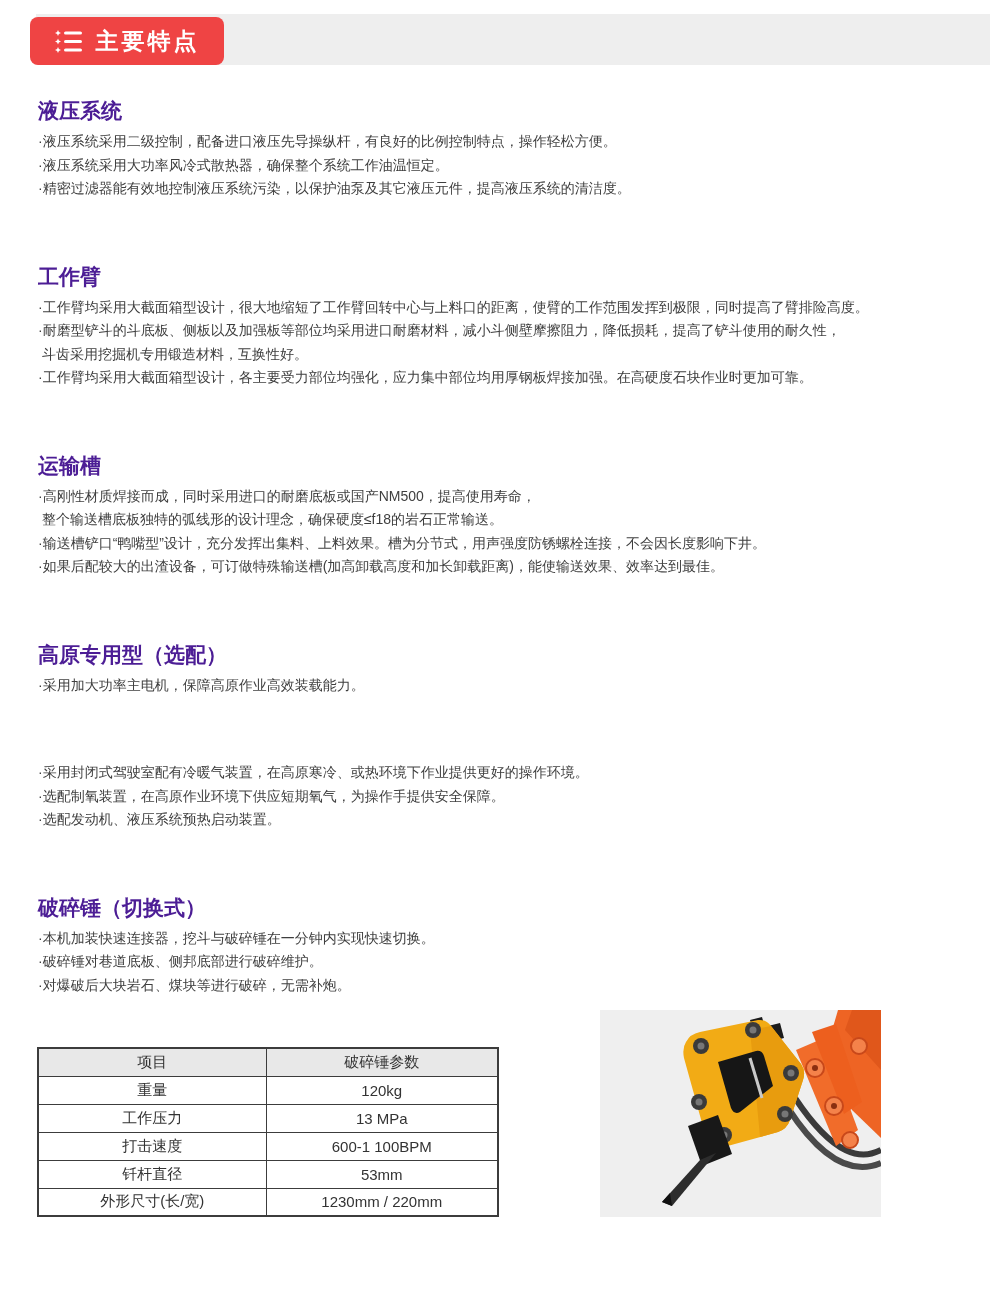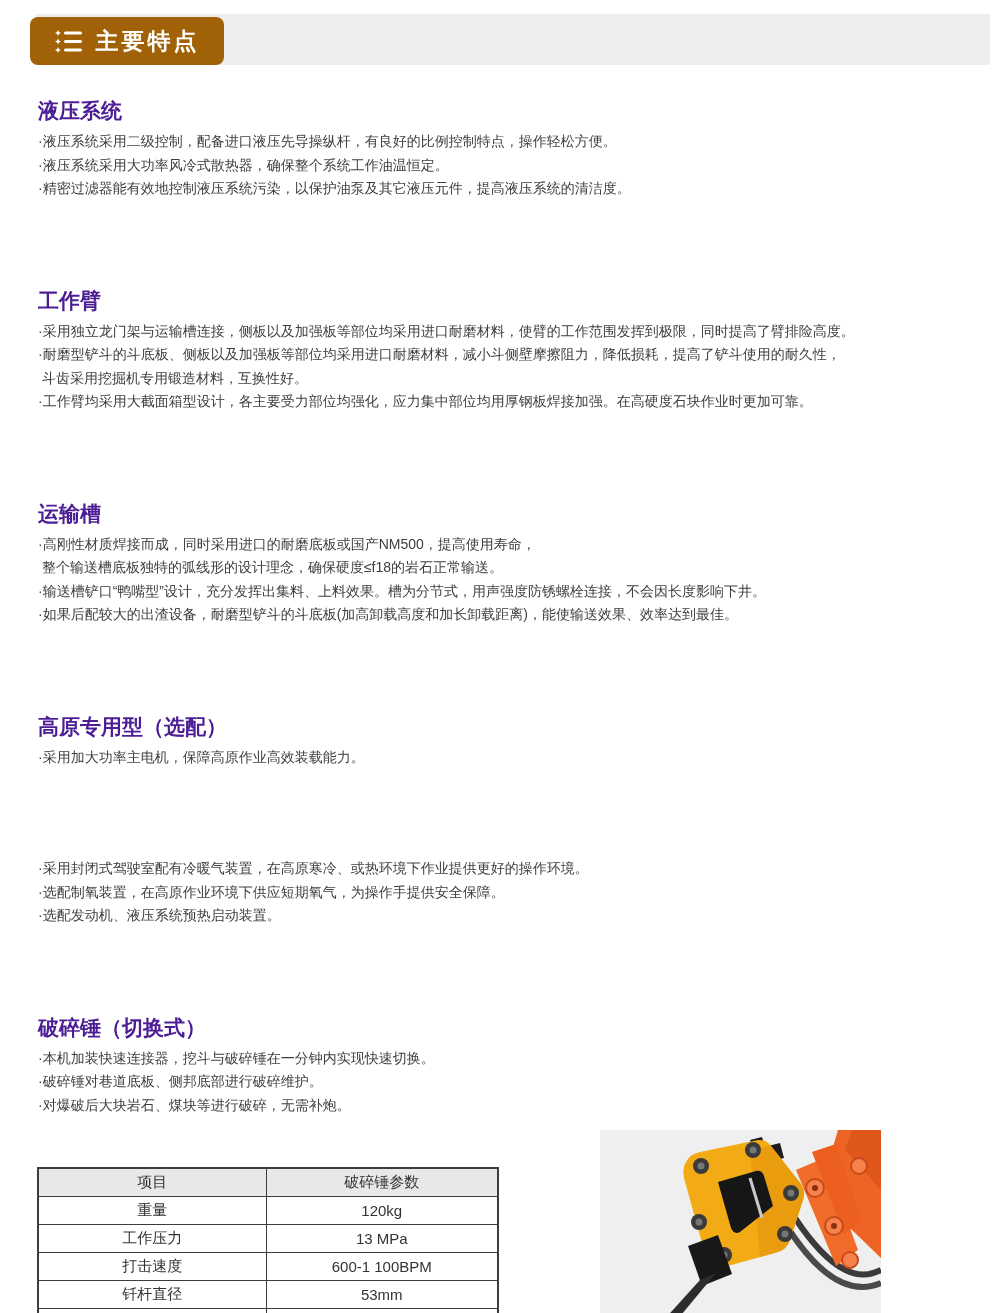--- a/index.html
+++ b/index.html
@@ -10,31 +10,31 @@
   }
 
   
   .top-band { position:relative; height:65px; }
   .band-bg {
     position:absolute; left:36px; top:14px; width:954px; height:51px;
     background:#eeeeee;
   }
   .band-badge {
     position:absolute; left:30px; top:17px; width:194px; height:48px;
-    background:#a16207; border-radius:8px;
+    background:#ef4444; border-radius:8px;
     display:flex; align-items:center; justify-content:center; gap:14px;
   }
   .band-badge .title {
     color:#ffffff; font-size:23px; font-weight:bold; letter-spacing:3px;
   }
   .list-icon { width:27px; height:23px; display:block; }
 
   
   .content { padding-left:38px; width:1000px; }
-  .section { margin-top:88px; }
+  .section { margin-top:64px; }
   .section.first { margin-top:34px; }
   .sec-title {
     color:#4c1d95; font-size:21px; font-weight:bold; line-height:24px;
     margin-bottom:7px;
   }
   .sec-lines { }
   .line {
     font-size:14px; line-height:23.5px; color:#3e3e3e; white-space:pre;
   }
 
@@ -84,34 +84,34 @@
     <div class="sec-lines">
         <div class="line">·液压系统采用二级控制，配备进口液压先导操纵杆，有良好的比例控制特点，操作轻松方便。</div>
         <div class="line">·液压系统采用大功率风冷式散热器，确保整个系统工作油温恒定。</div>
         <div class="line">·精密过滤器能有效地控制液压系统污染，以保护油泵及其它液压元件，提高液压系统的清洁度。</div>
       </div>
   </div>
 
   <div class="section">
     <div class="sec-title">工作臂</div>
     <div class="sec-lines">
-        <div class="line">·采用独立龙门架与运输槽连接，侧板以及加强板等部位均采用进口耐磨材料，使臂的工作范围发挥到极限，同时提高了臂排险高度。</div>
+        <div class="line">·工作臂均采用大截面箱型设计，很大地缩短了工作臂回转中心与上料口的距离，使臂的工作范围发挥到极限，同时提高了臂排险高度。</div>
         <div class="line">·耐磨型铲斗的斗底板、侧板以及加强板等部位均采用进口耐磨材料，减小斗侧壁摩擦阻力，降低损耗，提高了铲斗使用的耐久性，</div>
         <div class="line"> 斗齿采用挖掘机专用锻造材料，互换性好。</div>
         <div class="line">·工作臂均采用大截面箱型设计，各主要受力部位均强化，应力集中部位均用厚钢板焊接加强。在高硬度石块作业时更加可靠。</div>
       </div>
   </div>
 
   <div class="section">
     <div class="sec-title">运输槽</div>
     <div class="sec-lines">
         <div class="line">·高刚性材质焊接而成，同时采用进口的耐磨底板或国产NM500，提高使用寿命，</div>
         <div class="line"> 整个输送槽底板独特的弧线形的设计理念，确保硬度≤f18的岩石正常输送。</div>
         <div class="line">·输送槽铲口“鸭嘴型”设计，充分发挥出集料、上料效果。槽为分节式，用声强度防锈螺栓连接，不会因长度影响下井。</div>
-        <div class="line">·如果后配较大的出渣设备，耐磨型铲斗的斗底板(加高卸载高度和加长卸载距离)，能使输送效果、效率达到最佳。</div>
+        <div class="line">·如果后配较大的出渣设备，可订做特殊输送槽(加高卸载高度和加长卸载距离)，能使输送效果、效率达到最佳。</div>
       </div>
   </div>
 
   <div class="section">
     <div class="sec-title">高原专用型（选配）</div>
     <div class="sec-lines">
         <div class="line">·采用加大功率主电机，保障高原作业高效装载能力。</div>
       </div>
   </div>
 

